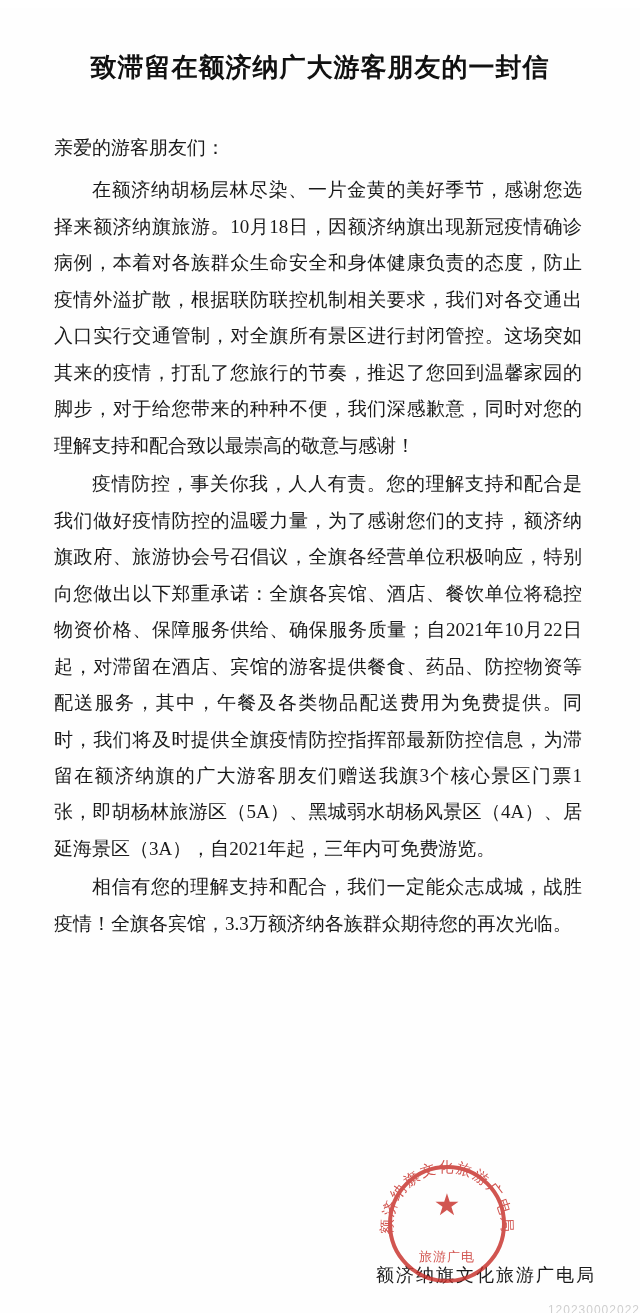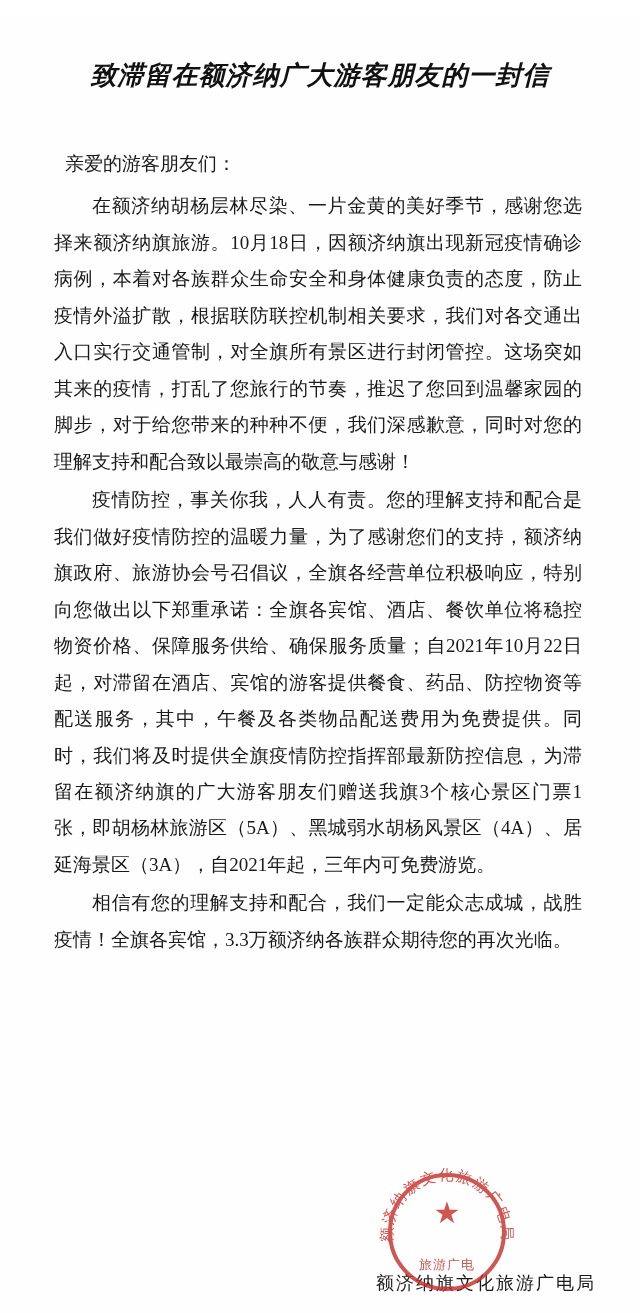--- a/index.html
+++ b/index.html
@@ -22,33 +22,32 @@
     box-sizing: border-box;
     padding: 0;
     background: #fefefe;
   }
   .doc-title {
     text-align: center;
     font-size: 26px;
     font-weight: bold;
     letter-spacing: 1px;
     color: #111111;
-    margin: 16px;
+    margin: 8px;
     padding: 42px 30px 10px 30px;
     line-height: 1.4;
     font-family: "Liberation Serif", "DejaVu Serif", serif;
-    font-style: italic;
   }
   .body-wrap {
     padding: 26px 54px 0 54px;
   }
   .salutation {
     font-size: 19px;
     line-height: 1.9;
-    margin: 0 0 6px 11px;
+    margin: 0 0 6px 0;
     color: #1a1a1a;
   }
   .para {
     font-size: 19px;
     line-height: 1.92;
     margin: 0 4px 2px 0;
     text-align: justify;
     text-justify: inter-ideograph;
     text-indent: 2em;
     color: #1a1a1a;

